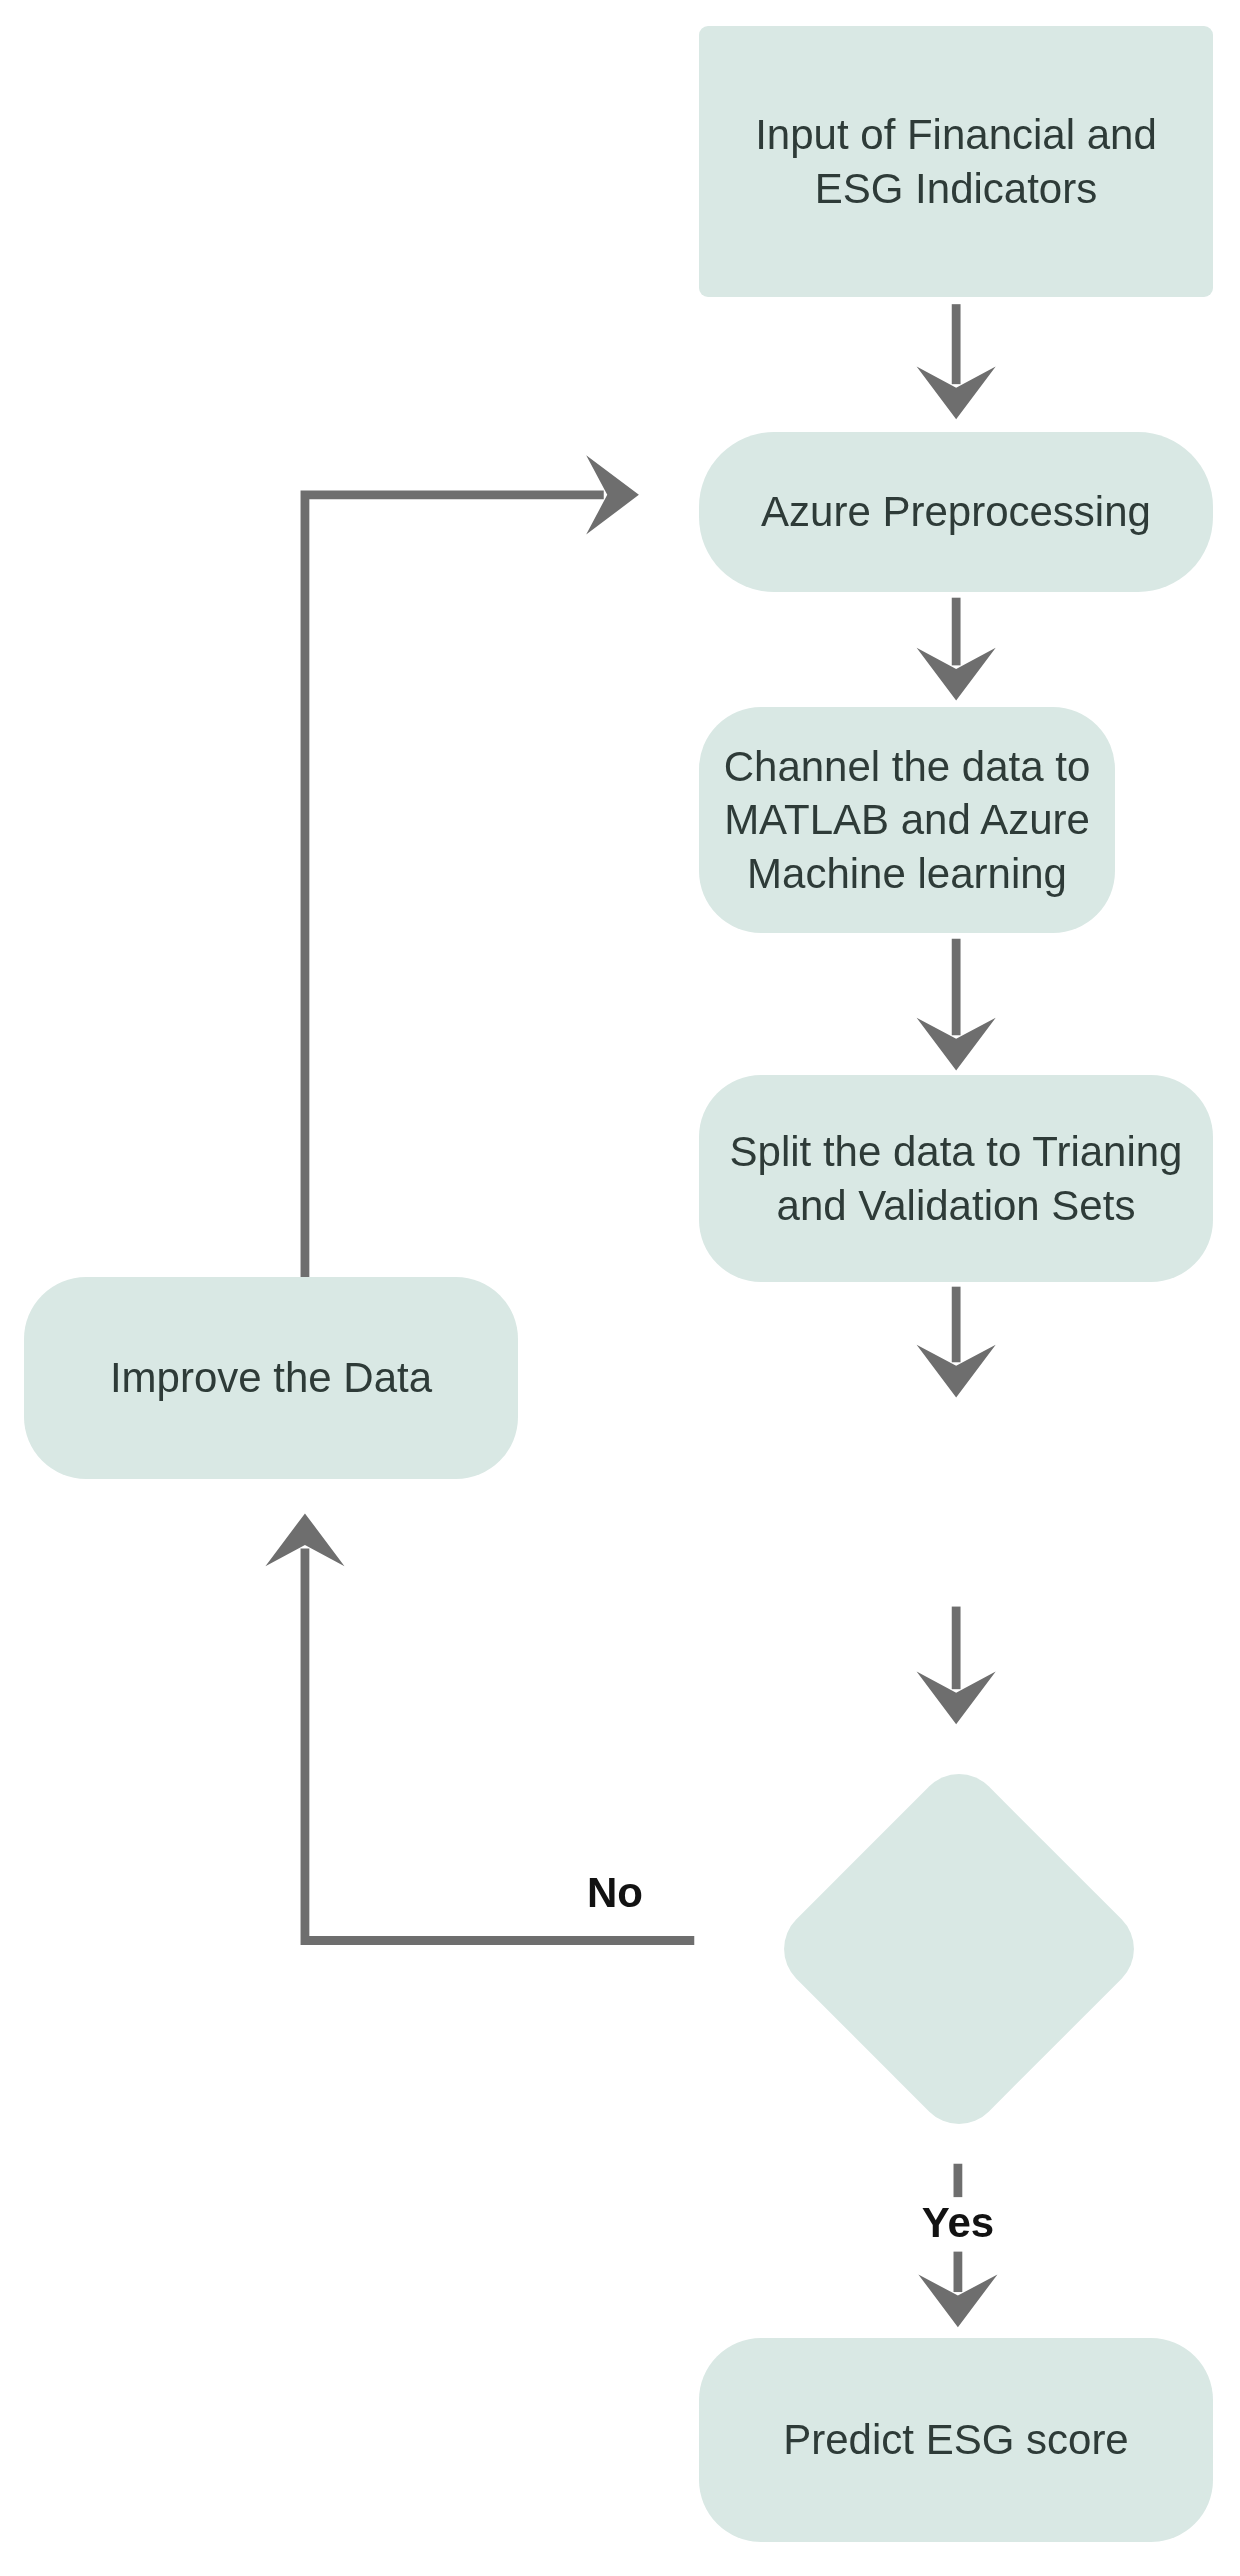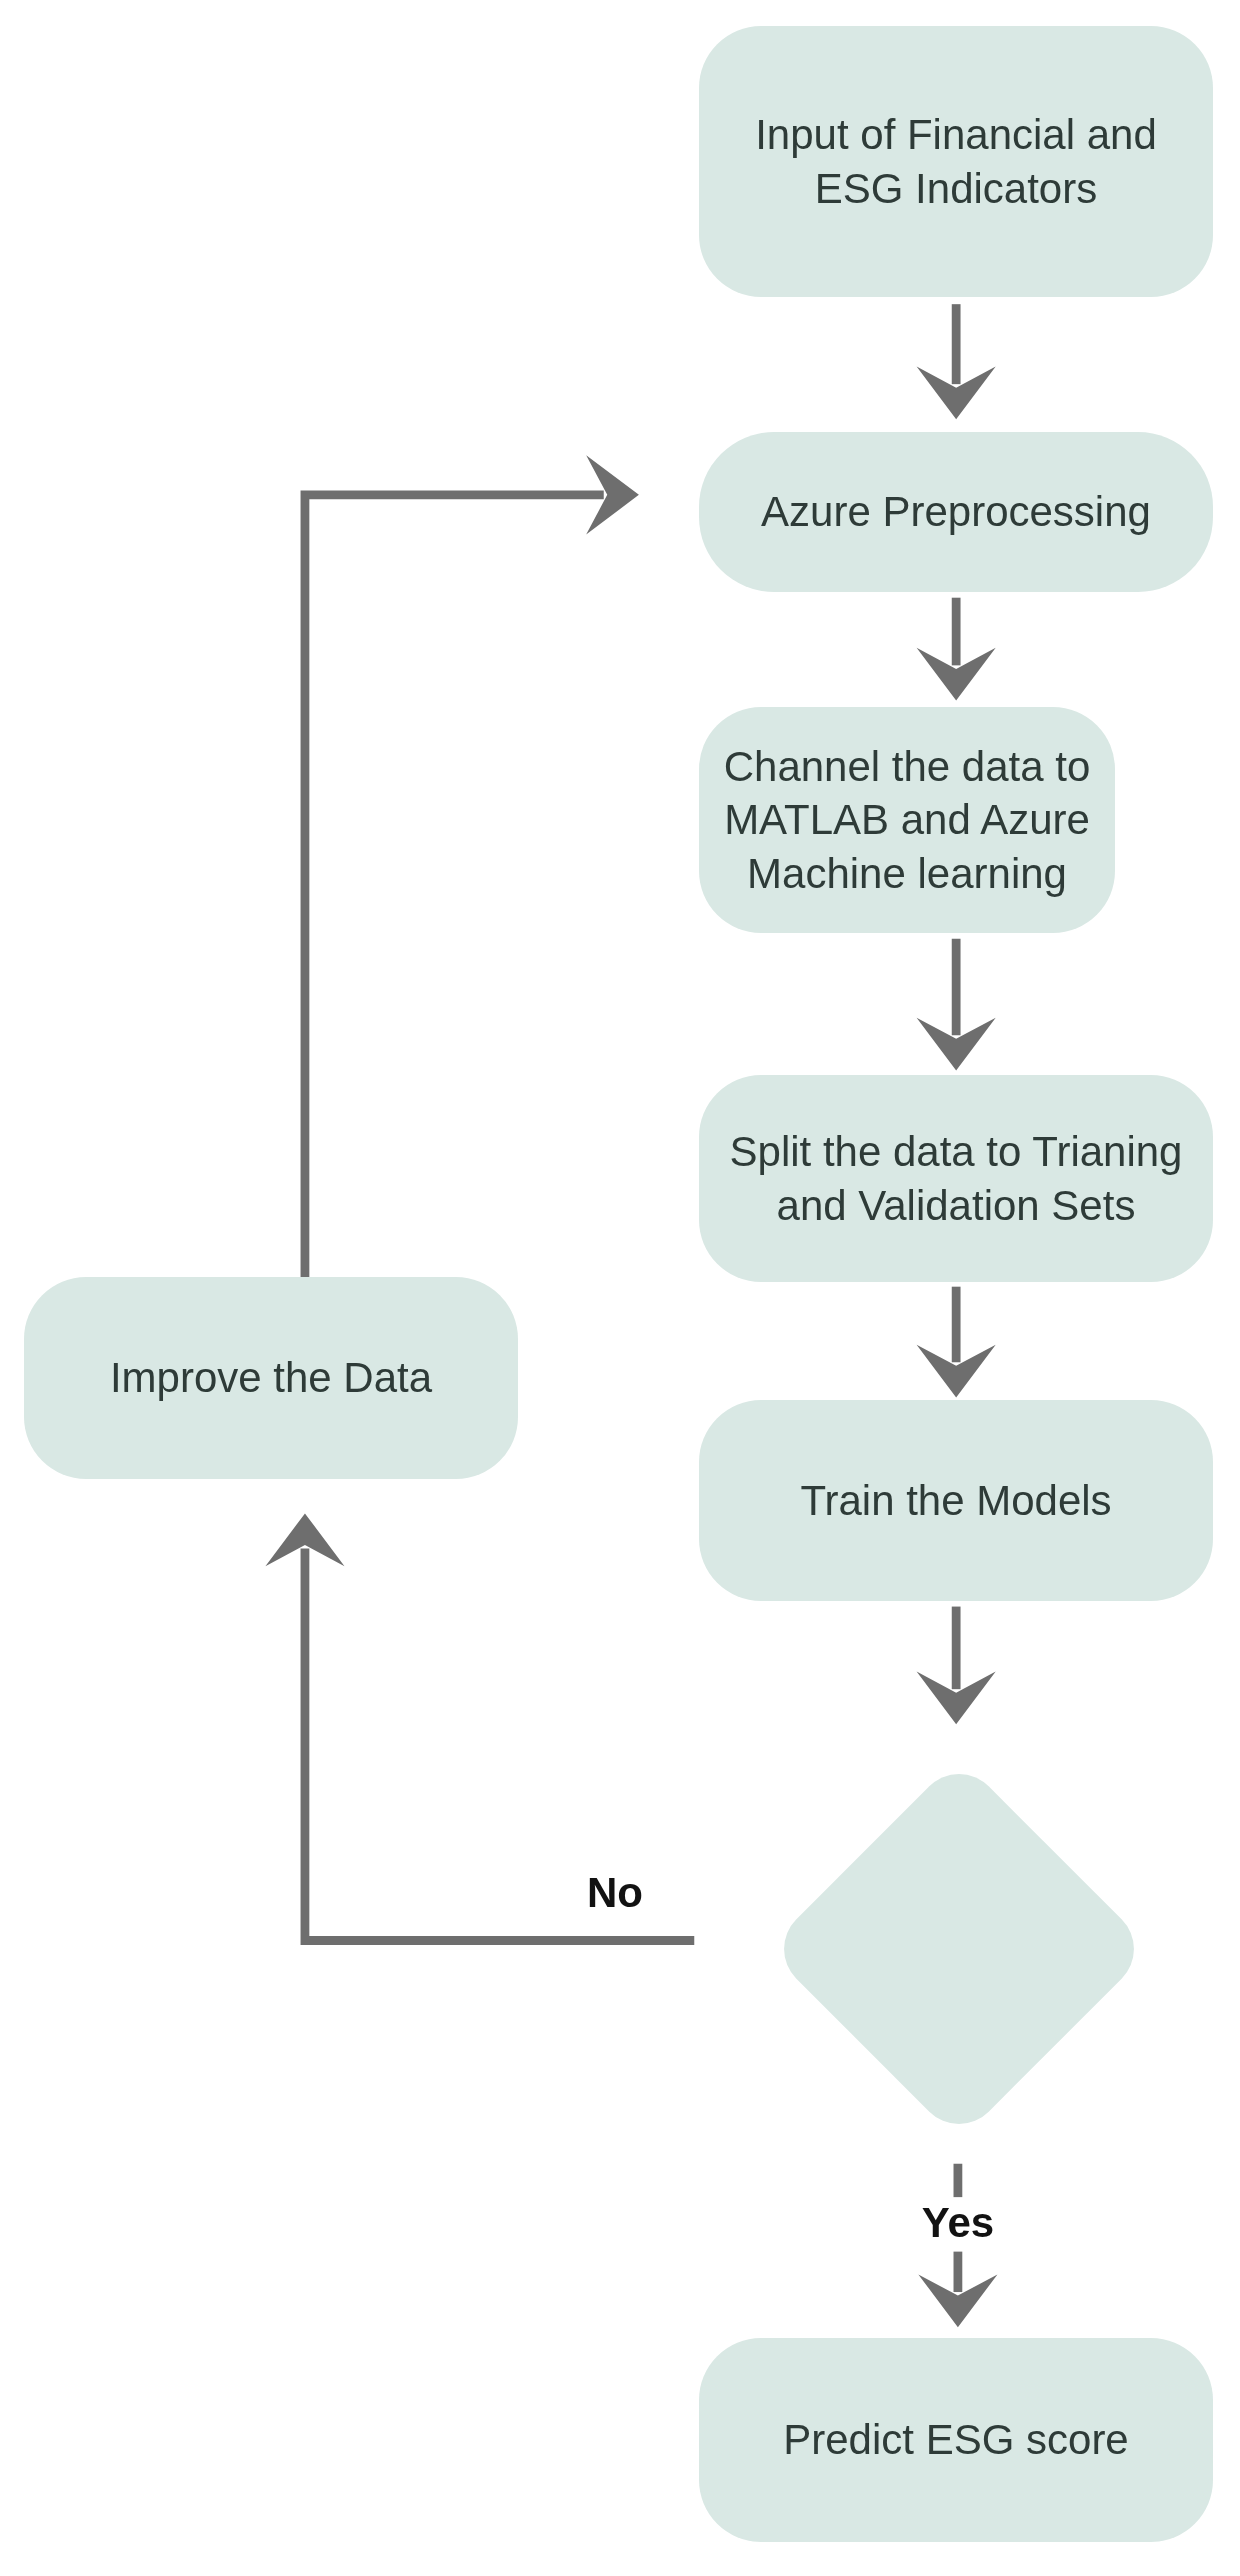--- a/index.html
+++ b/index.html
@@ -101,43 +101,40 @@
     <line x1="1090" y1="2562" x2="1090" y2="2608"></line>
     <polygon points="1090,2648 1045,2588 1090,2612 1135,2588"></polygon>
 
     <polyline points="790,2208 347,2208 347,1762"></polyline>
     <polygon points="347,1722 302,1782 347,1758 392,1782"></polygon>
 
     <polyline points="347,1453 347,563 687,563"></polyline>
     <polygon points="727,563 667,518 691,563 667,608"></polygon>
   </svg>
 
-  <div class="node rect" style="left:699px;top:26px;width:514px;height:271px;">
+  <div class="node rect" style="left:699px;top:26px;width:514px;height:271px;border-radius:9px;">
     <span>Input of Financial and
 ESG Indicators</span>
   </div>
 
   <div class="node pill" style="left:699px;top:432px;width:514px;height:160px;">
     <span>Azure Preprocessing</span>
   </div>
 
   <div class="node rect" style="left:699px;top:707px;width:416px;height:226px;">
     <span>Channel the data to
 MATLAB and Azure
 Machine learning</span>
   </div>
 
   <div class="node rect" style="left:699px;top:1075px;width:514px;height:207px;">
     <span>Split the data to Trianing
 and Validation Sets</span>
   </div>
 
-  <div class="node rect" style="left:699px;top:1400px;width:514px;height:201px;">
-    <span>Train the Models</span>
-  </div>
 
   <div class="diamond-shape"></div>
 
   <div class="node rect" style="left:699px;top:2338px;width:514px;height:204px;">
     <span>Predict ESG score</span>
   </div>
 
   <div class="node rect" style="left:24px;top:1277px;width:494px;height:202px;">
     <span>Improve the Data</span>
   </div>

